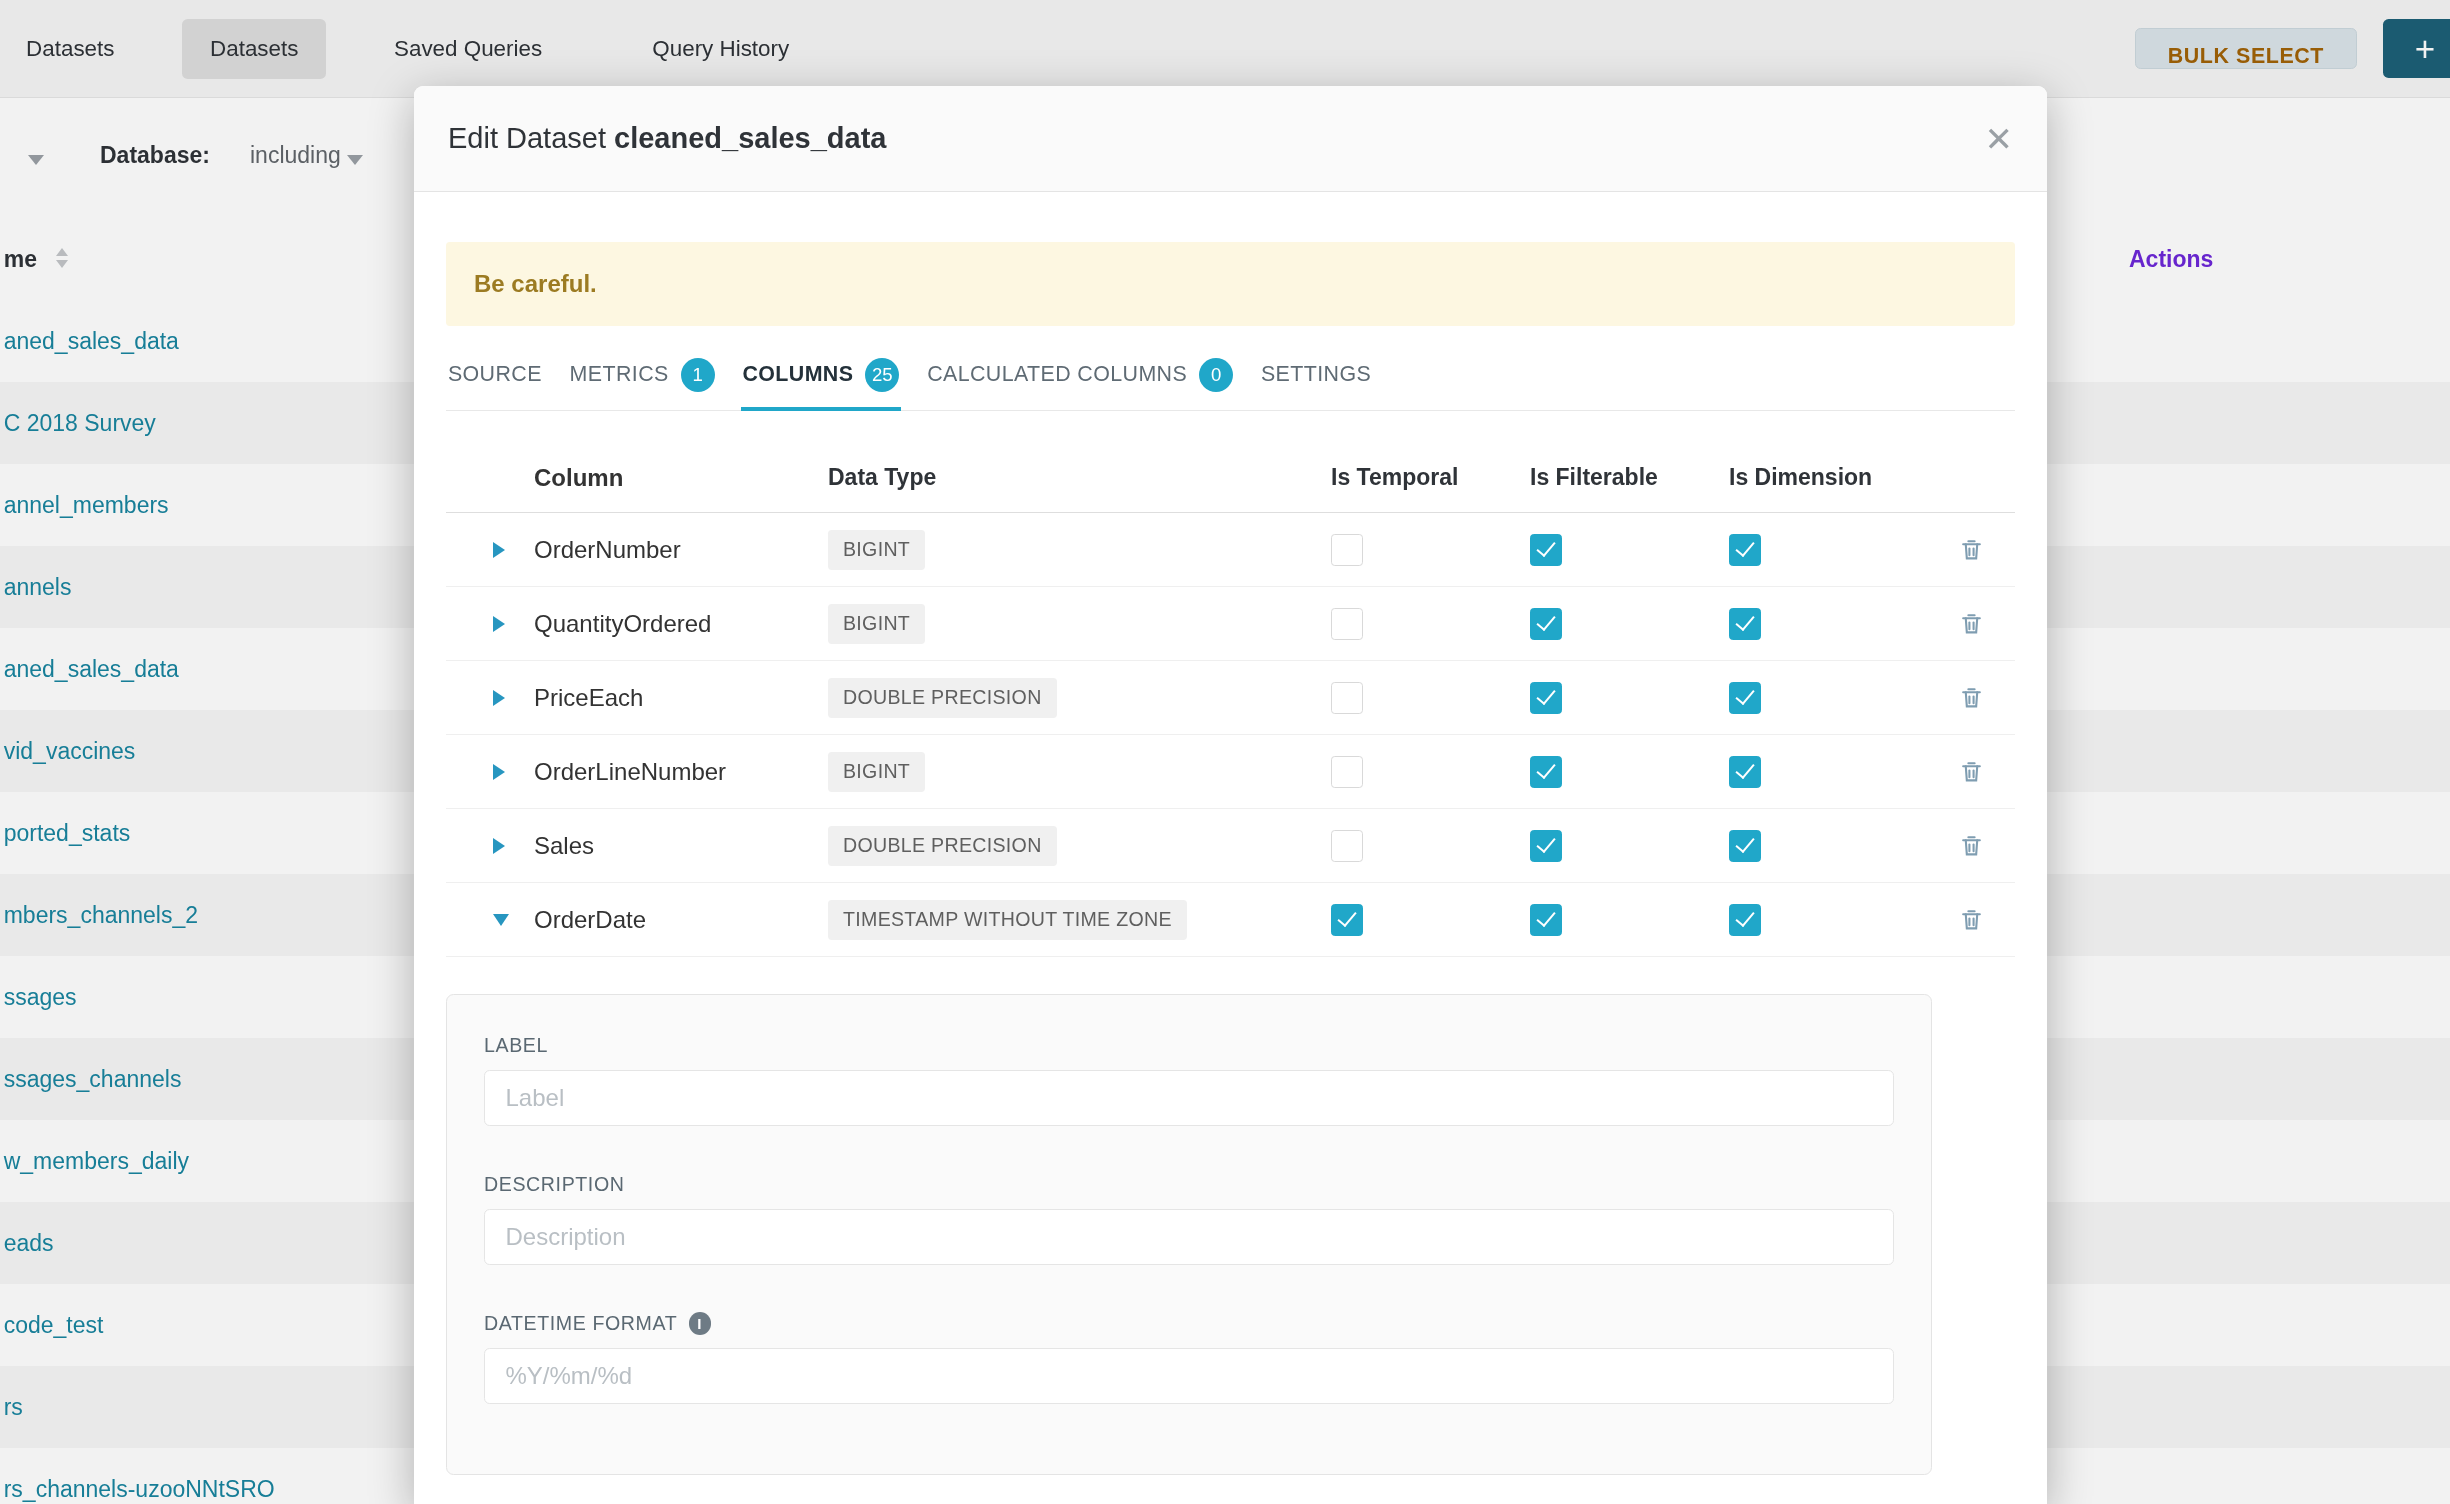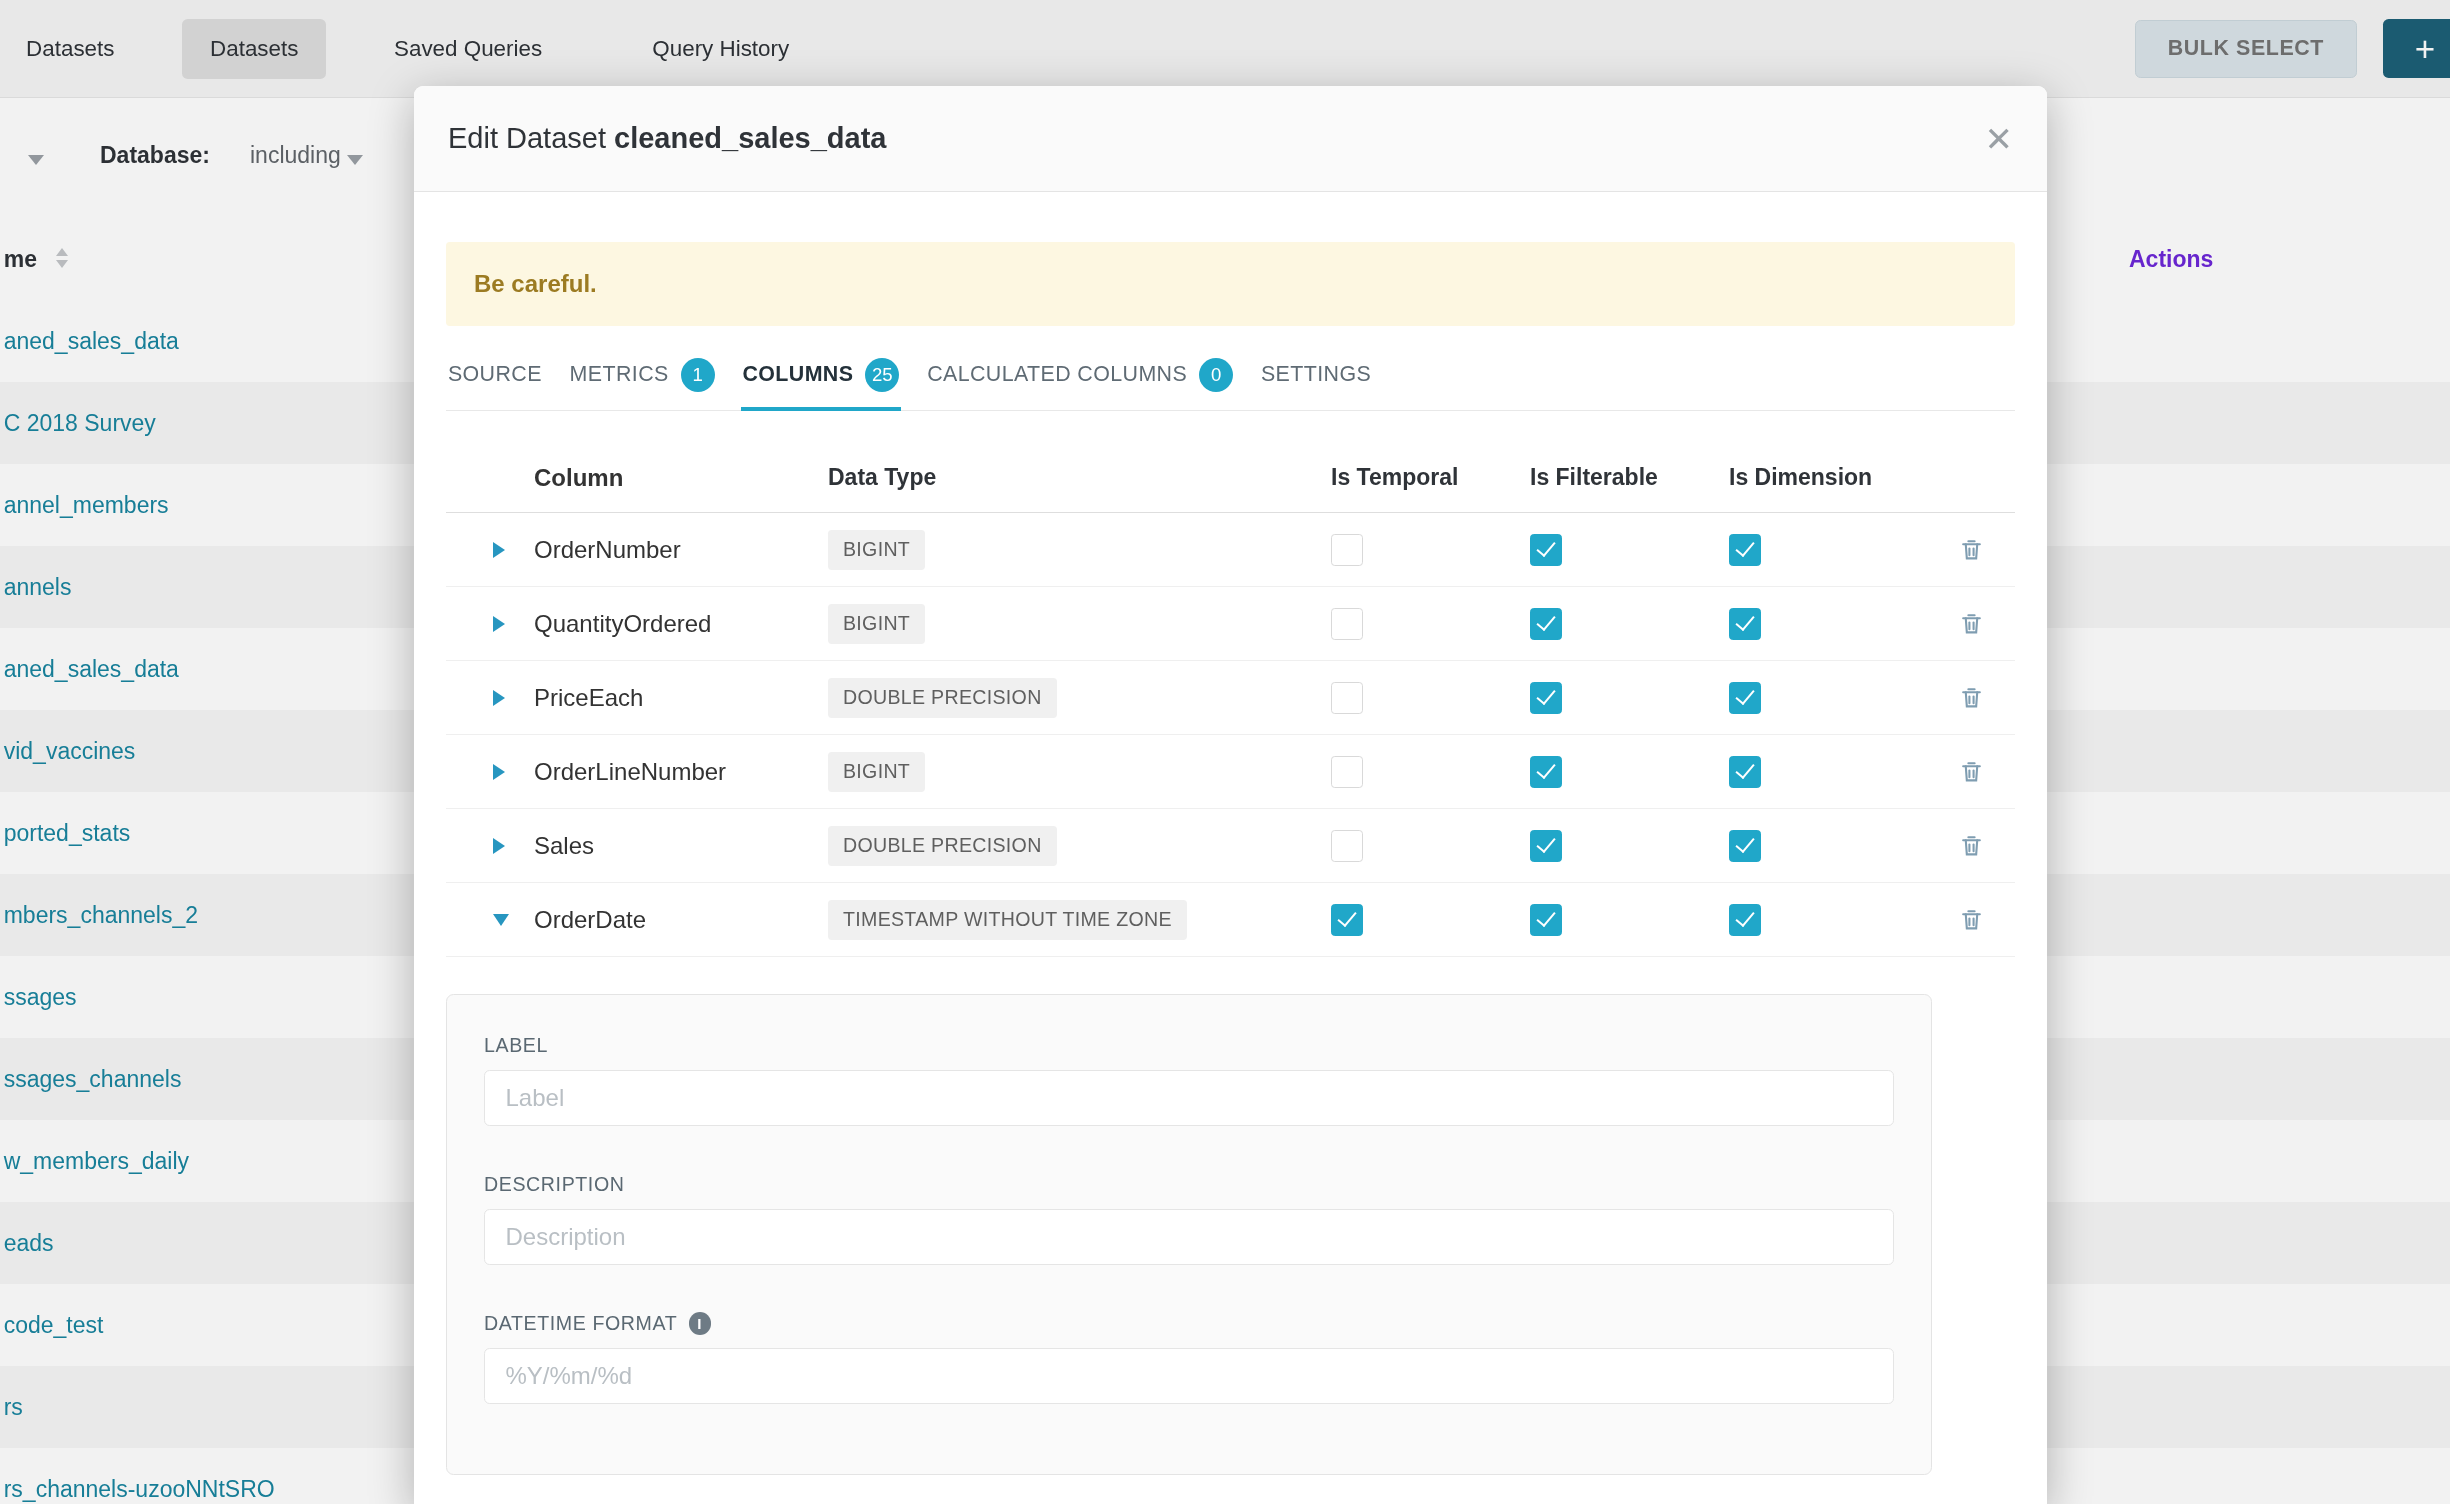--- a/index.html
+++ b/index.html
@@ -11,22 +11,22 @@
   .topnav{
     position:absolute;left:0;top:0;width:2450px;height:97px;background:#f5f5f5;
     border-bottom:0.9px solid #e6e6e6;display:flex;align-items:center;z-index:1;
   }
   .nav-items{display:flex;align-items:center;gap:62px;padding-left:20.5px;}
   .nav-item{font-size:22.4px;color:#2f3338;padding:17px 5.6px;cursor:pointer;white-space:nowrap;}
   .nav-item.active{background:#dedede;border-radius:5.6px;padding:17px 28px;}
   .nav-item.qh{margin-left:37px;}
   .nav-right{position:absolute;right:0;top:0;height:97px;display:flex;align-items:center;gap:26px;}
   .bulk-select{
-    height:58px;padding:15px 32px;background:#dbe4e9;border:0.9px solid #ccd9df;border-radius:5.6px;
-    color:#737373;font-size:21.4px;letter-spacing:0.6px;font-family:inherit;font-weight:600;
+    height:41px;padding:15px 32px;background:#dbe4e9;border:0.9px solid #ccd9df;border-radius:5.6px;
+    color:#a16207;font-size:21.4px;letter-spacing:0.6px;font-family:inherit;font-weight:600;
   }
   .add-btn{
     width:84px;height:59px;margin-right:-17px;background:#1d6078;border:none;border-radius:5.6px;
     color:#fff;font-size:35px;line-height:56px;font-family:inherit;
   }
   
   .page{position:absolute;left:0;top:97px;width:2450px;height:1408px;background:#fff;}
   .filter-bar{position:absolute;left:0;top:34px;width:2450px;height:56px;}
   .dd-caret{
     display:inline-block;width:0;height:0;border-left:8.4px solid transparent;border-right:8.4px solid transparent;

